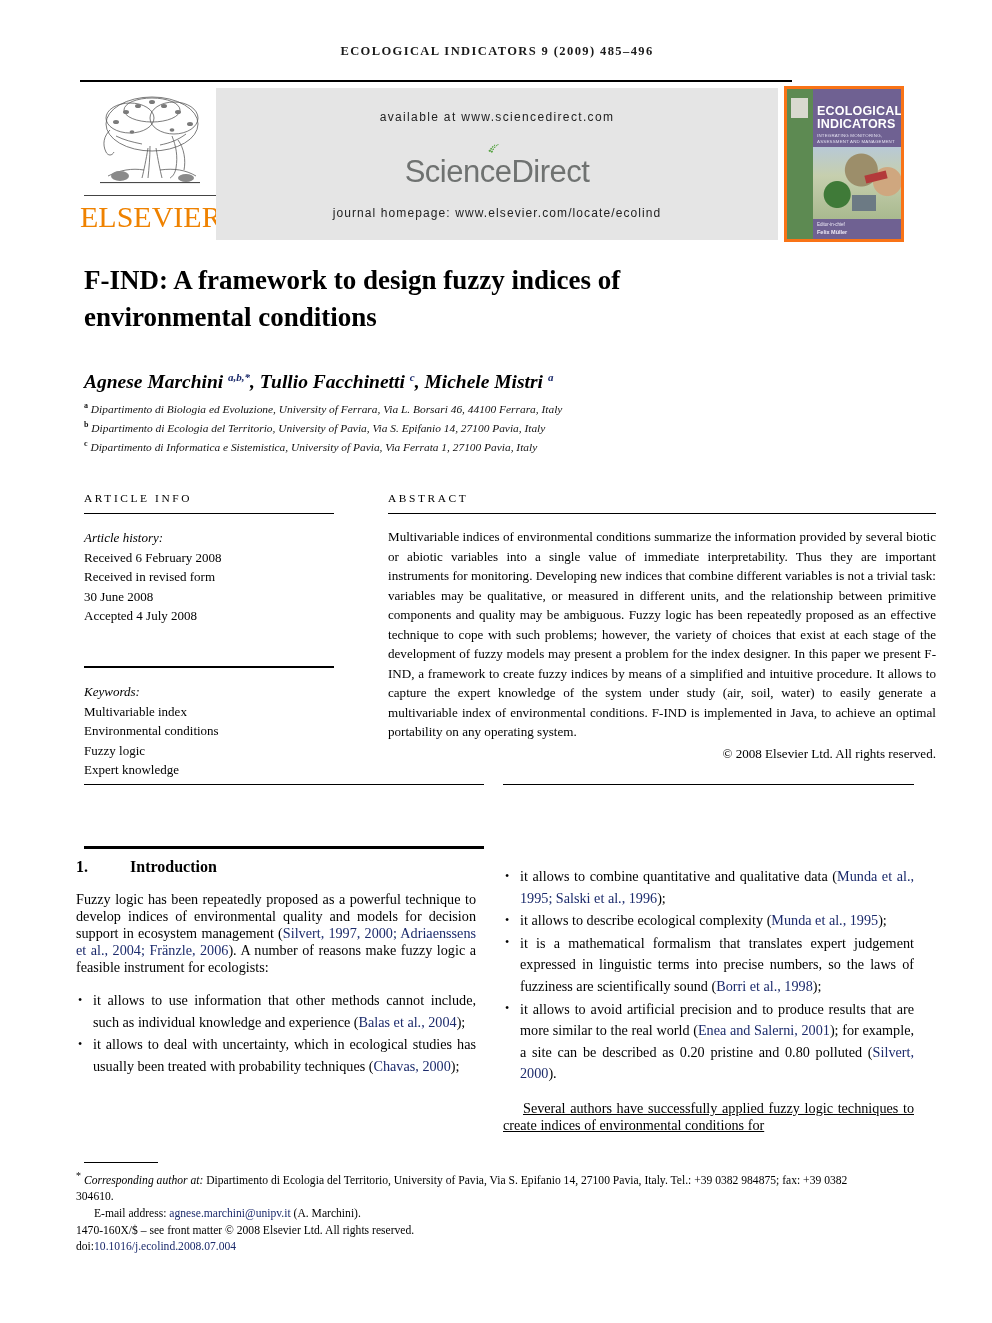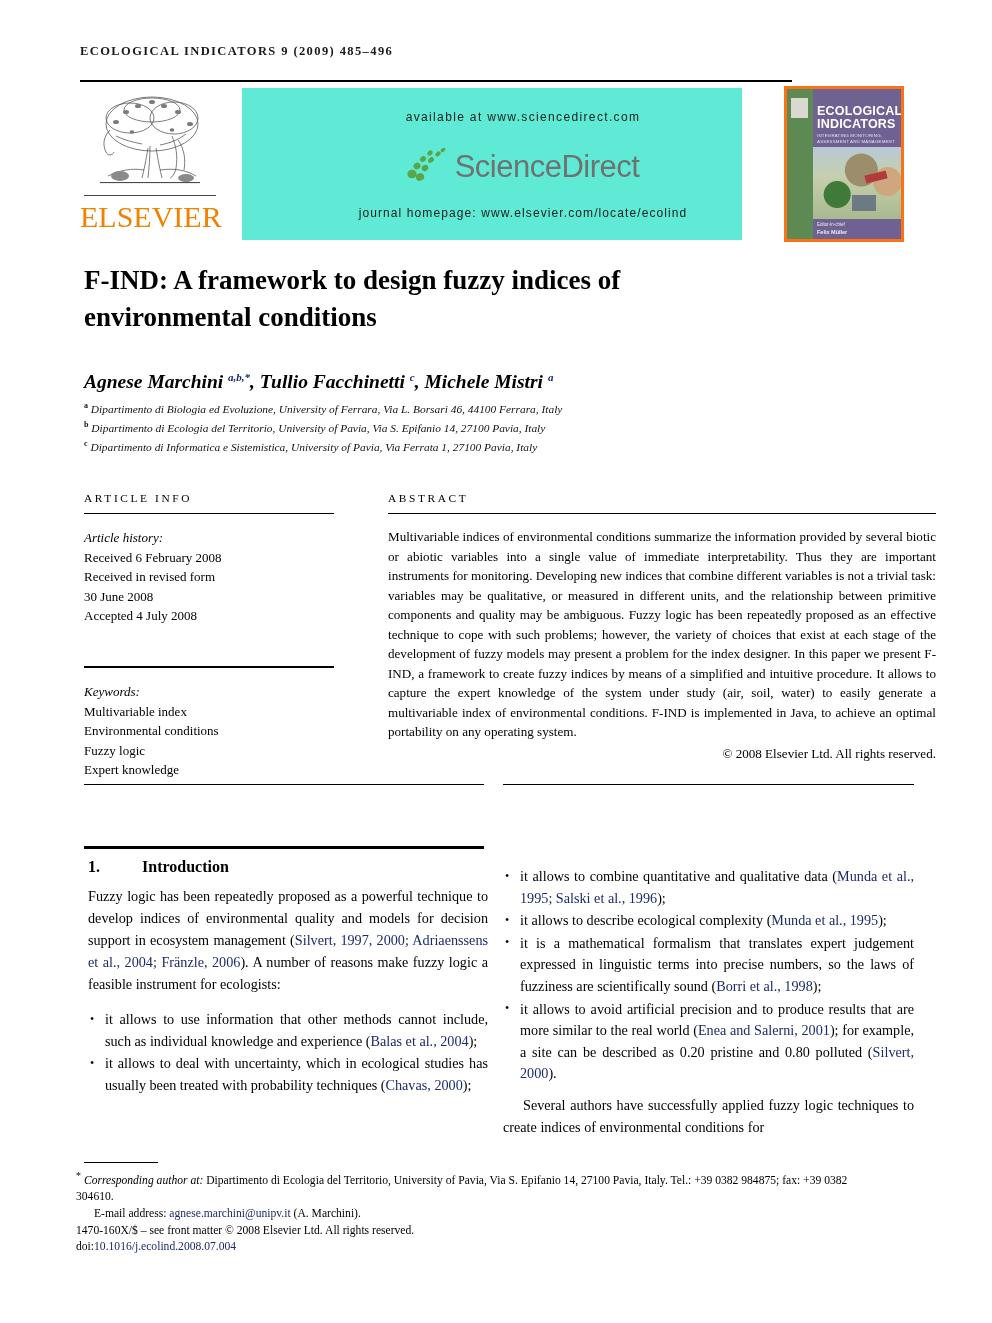--- a/index.html
+++ b/index.html
@@ -20,20 +20,21 @@
     left: 0; top: 0;
     width: 992px;
     height: 1323px;
   }
 
   
   .runhead {
     position: absolute;
     left: 80px; top: 44px;
     width: 834px;
+    text-align: center;
     font-family: "Liberation Serif", serif;
     font-size: 12.5px;
     letter-spacing: 1.4px;
     font-weight: 700;
     font-variant: small-caps;
     color: #1a1a1a;
   }
 
   
   .masthead {
@@ -74,43 +75,44 @@
   }
   .elsevier-rule {
     position: absolute;
     left: 4px; top: 107px;
     width: 132px; height: 1px;
     background: #444;
   }
 
   .sd-box {
     position: absolute;
-    left: 162px; top: 8px;
-    width: 500px;
+    left: 136px; top: 8px;
+    width: 562px;
     height: 152px;
-    background: #5eead4;
+    background: #e5e5e5;
   }
   .sd-available {
     position: absolute;
     left: 0; top: 22px;
     width: 562px;
     text-align: center;
     font-family: "Liberation Sans", sans-serif;
     font-size: 12px;
     letter-spacing: 1.35px;
     color: #222;
   }
   .sd-logo-wrap {
     position: absolute;
     left: 0; top: 56px;
     width: 562px;
     height: 46px;
     display: flex;
     align-items: center;
-    justify-content: center;
+    justify-content: flex-end;
+    flex-direction: column;
   }
   .sd-leaves { width: 42px; height: 38px; margin-right: 6px; }
   .sd-word {
     font-family: "Liberation Sans", sans-serif;
     font-size: 31px;
     color: #6f7271;
     letter-spacing: -0.5px;
   }
   .sd-homepage {
     position: absolute;
@@ -273,40 +275,40 @@
     width: 400px; height: 1px; background: #000;
   }
   .colrule-right {
     position: absolute; left: 503px; top: 784px;
     width: 411px; height: 1px; background: #000;
   }
   .sec-rule {
     position: absolute; left: 84px; top: 846px;
     width: 400px; height: 3px; background: #000;
   }
-  .col-left  { position: absolute; left: 88px; top: 852px; width: 400px; }
+  .col-left  { position: absolute; left: 76px; top: 852px; width: 400px; }
   .col-right { position: absolute; left: 503px; top: 852px; width: 411px; }
 
   .sec-title {
     font-family: "Liberation Serif", serif;
     font-weight: 700;
     font-size: 16px;
     margin-top: 6px;
   }
   .sec-title .num { display: inline-block; width: 54px; }
 
   .para {
     font-family: "Liberation Serif", serif;
     font-size: 14.2px;
-    line-height: 22px;
+    line-height: 17px;
     text-align: justify;
-    margin-top: 9px;
-    color: #000;
-  }
-  .para.indent { text-indent: 20px; }
+    margin-top: 15px;
+    color: #000;
+  }
+  .para.indent { text-indent: 20px; text-decoration: underline; }
   ul.bl {
     list-style: none;
     margin: 14px 0 0 0;
     padding: 0;
   }
   ul.bl li {
     position: relative;
     padding-left: 17px;
     font-family: "Liberation Serif", serif;
     font-size: 14.2px;

